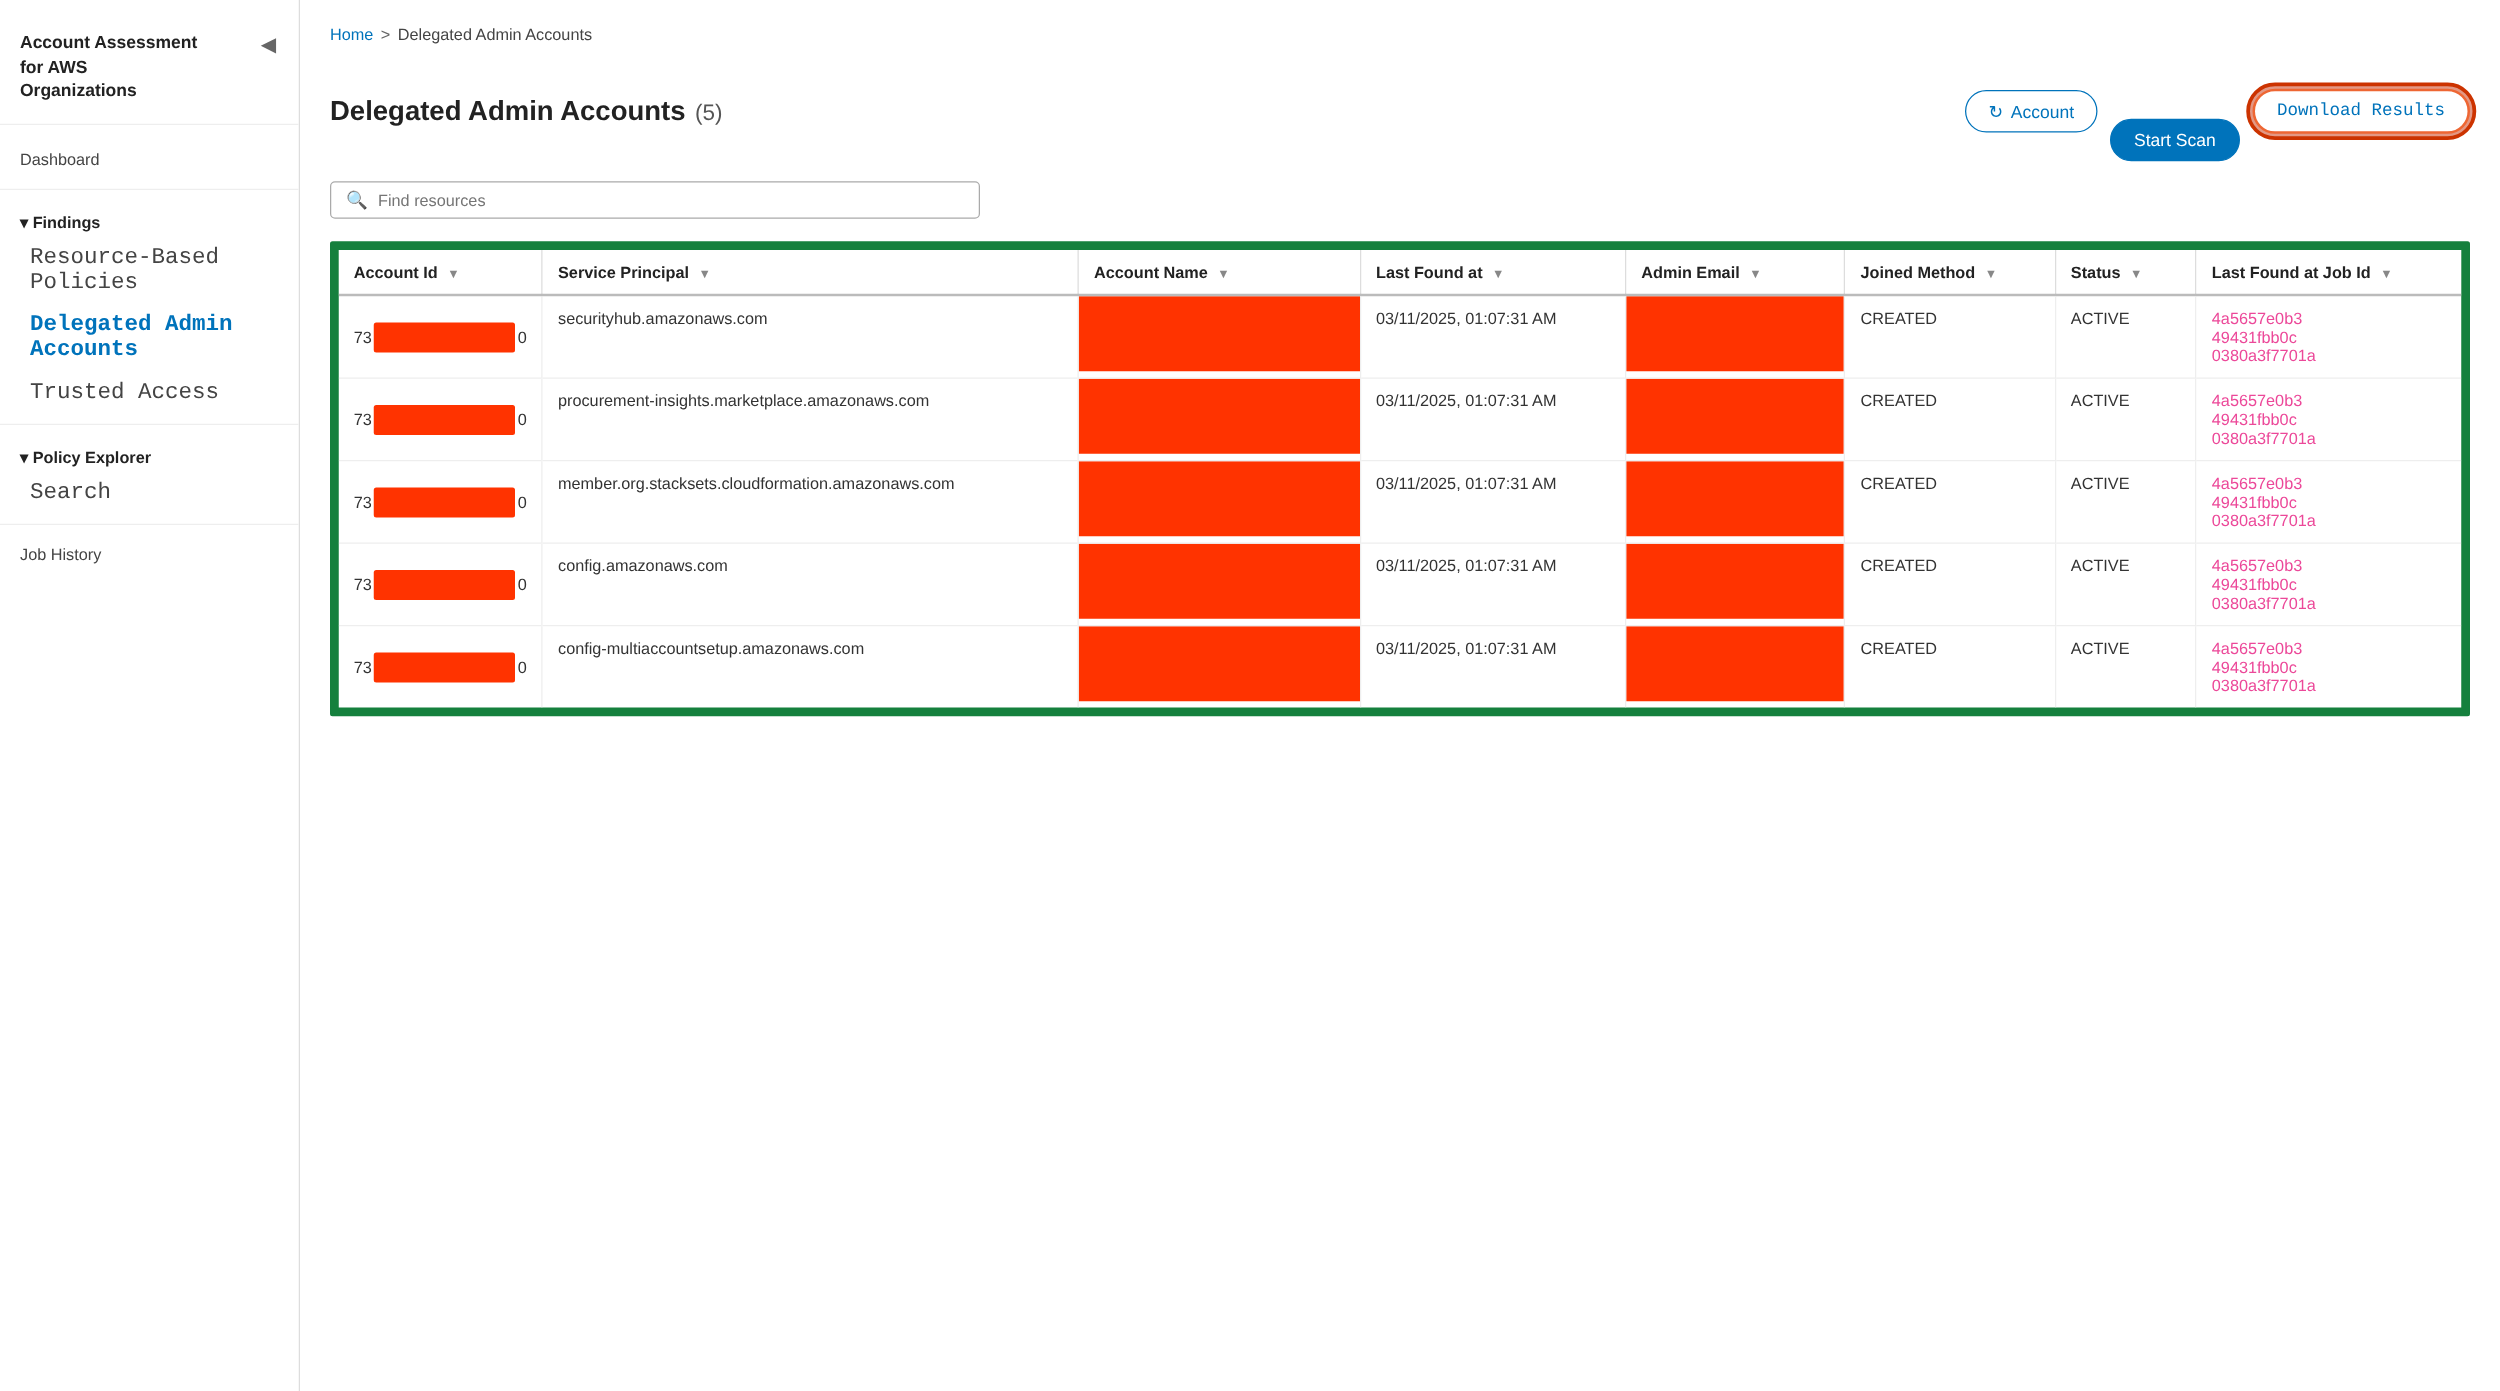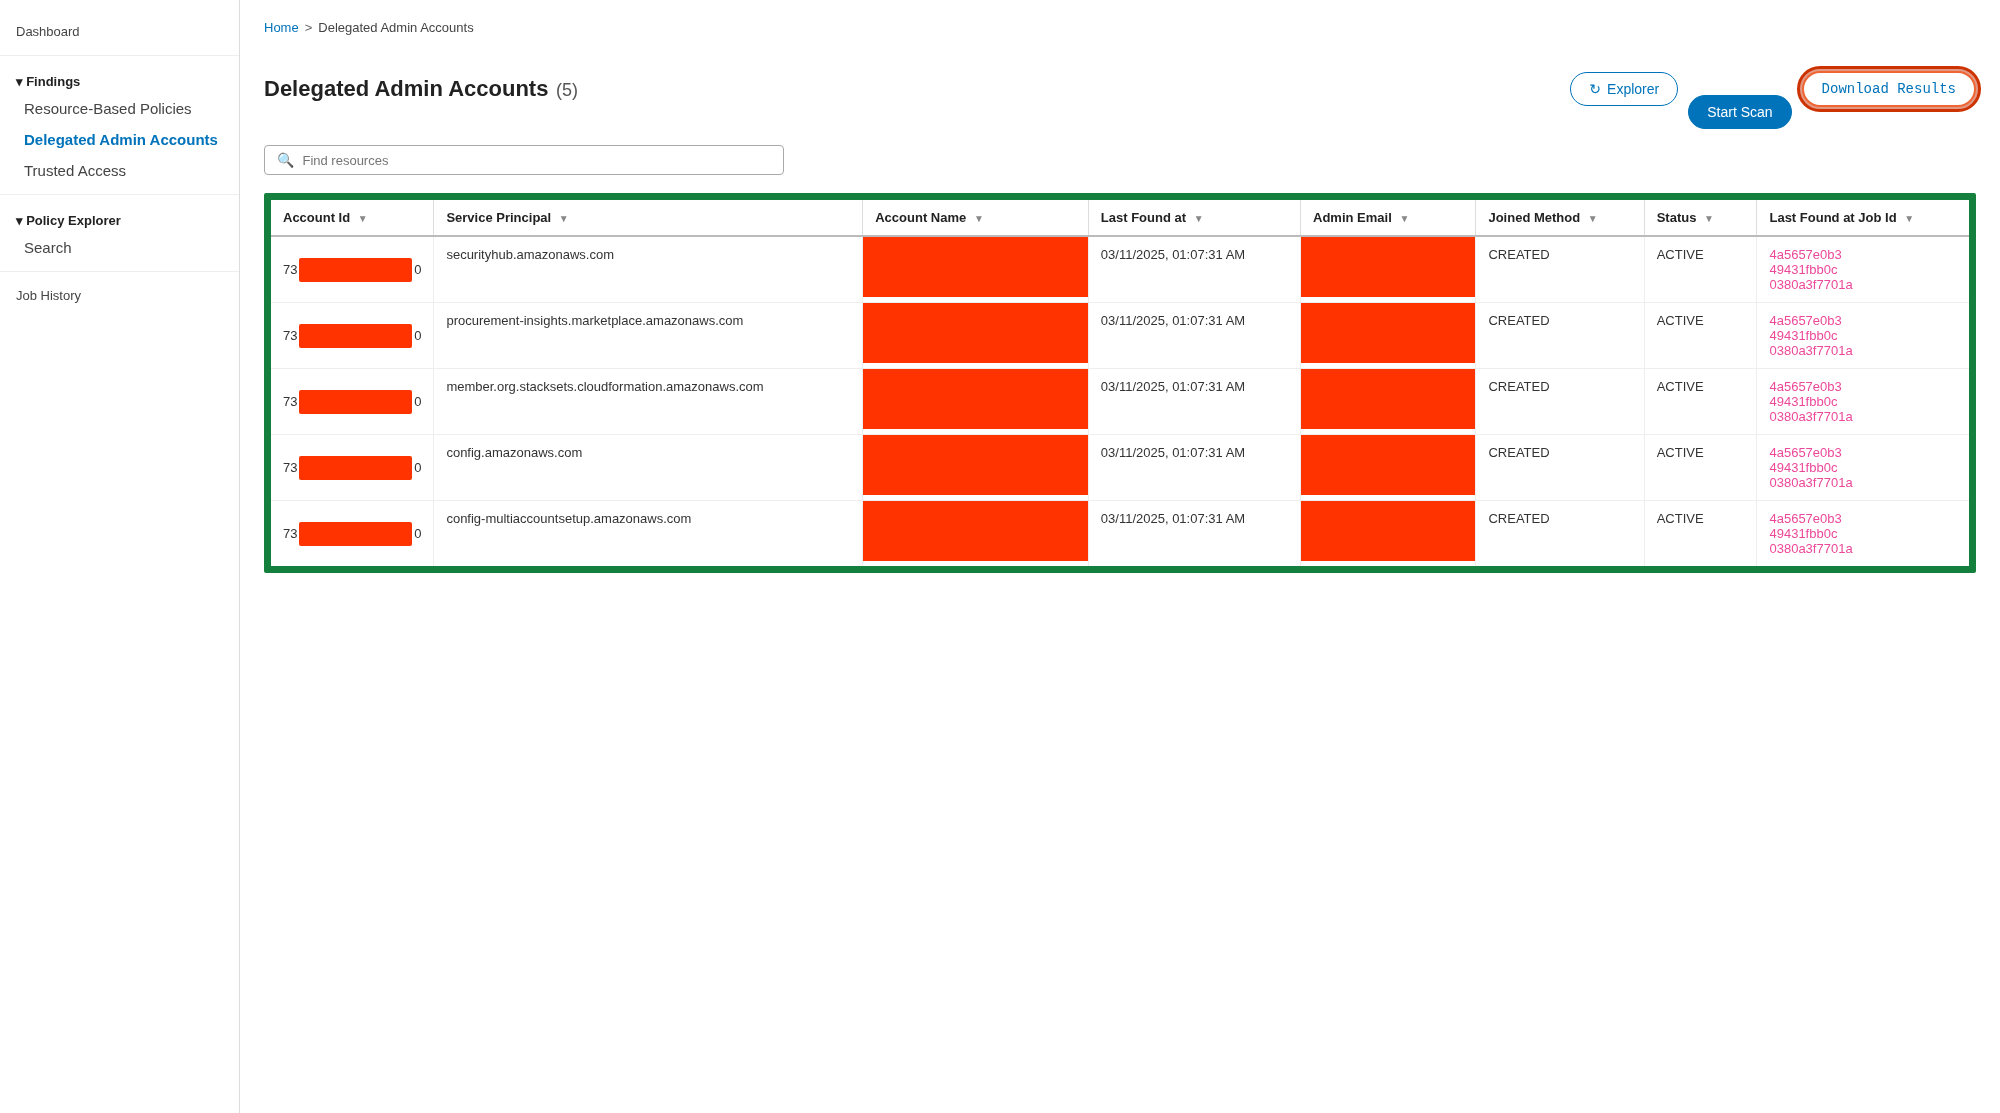--- a/index.html
+++ b/index.html
@@ -44,21 +44,22 @@
       font-weight: 700;
       font-size: 13px;
       color: #222;
       cursor: pointer;
     }
     .sidebar-divider { border: none; border-top: 1px solid #eee; margin: 8px 0; }
     .sidebar-sub-item {
       padding: 7px 16px 7px 24px;
       cursor: pointer;
       color: #444;
-      font-size: 15px;
+      font-size: 18px;
+      font-family: Liberation Mono, monospace;
     }
     .sidebar-sub-item.active { color: #0073bb; font-weight: 600; }
 
     
     #main {
       flex: 1;
       display: flex;
       flex-direction: column;
       overflow: hidden;
     }
@@ -203,20 +204,26 @@
     tbody tr td.td-lastfound { min-width: 130px; white-space: nowrap; }
     tbody tr td.td-adminemail { min-width: 140px; }
     tbody tr td.td-joinedmethod { min-width: 110px; }
     tbody tr td.td-status { min-width: 90px; }
     tbody tr td.td-jobid { min-width: 130px; }
   </style>
 </head>
 <body>
 
 <nav id="sidebar">
+  <div class="sidebar-logo">
+    <span class="sidebar-logo-text" style="white-space:pre-line;">Account Assessment
+for AWS
+Organizations</span>
+    <button class="sidebar-collapse-btn">◀</button>
+  </div>
 
   <div class="sidebar-nav-item">Dashboard</div>
   <hr class="sidebar-divider">
 
   <div class="sidebar-section-header">▾ <span>Findings</span></div>
   <div class="sidebar-sub-item">Resource-Based Policies</div>
   <div class="sidebar-sub-item active">Delegated Admin Accounts</div>
   <div class="sidebar-sub-item">Trusted Access</div>
   <hr class="sidebar-divider">
 
@@ -237,21 +244,21 @@
     </div>
 
     <div class="page-header">
       <div>
         <span class="page-title">Delegated Admin Accounts</span>
         <span class="page-title-count">(5)</span>
       </div>
       <div class="header-actions">
         <button class="btn">
           <span style="font-size:14px;">↻</span>
-          <span>Explorer</span>
+          <span>Account</span>
         </button>
         <button class="btn btn-primary">
           <span>Start Scan</span>
         </button>
         <button class="btn btn-download" style="border:2px solid #cc3300; box-shadow: 0 0 0 3px rgba(200,50,10,0.5); outline: 3px solid #cc3300; outline-offset: 2px;">
           <span>Download Results</span>
         </button>
       </div>
     </div>
 

